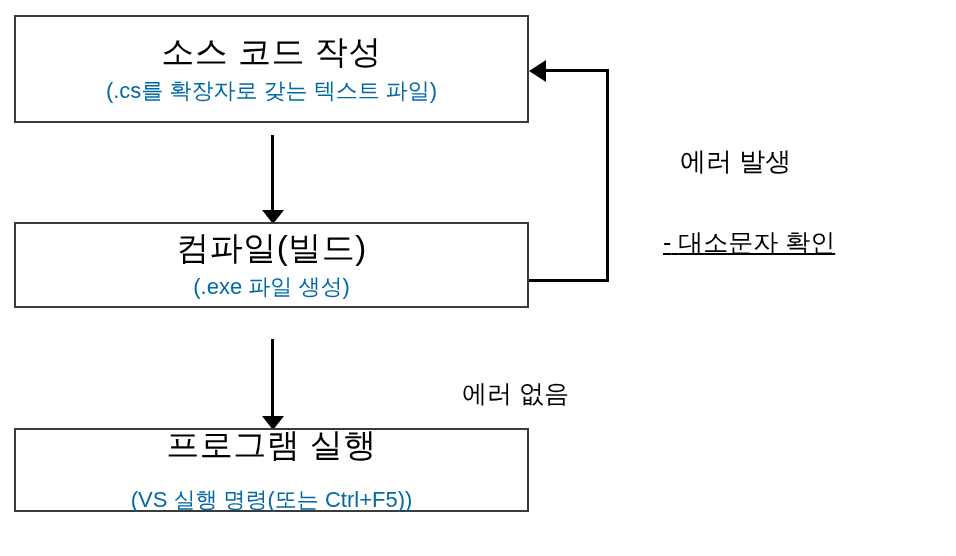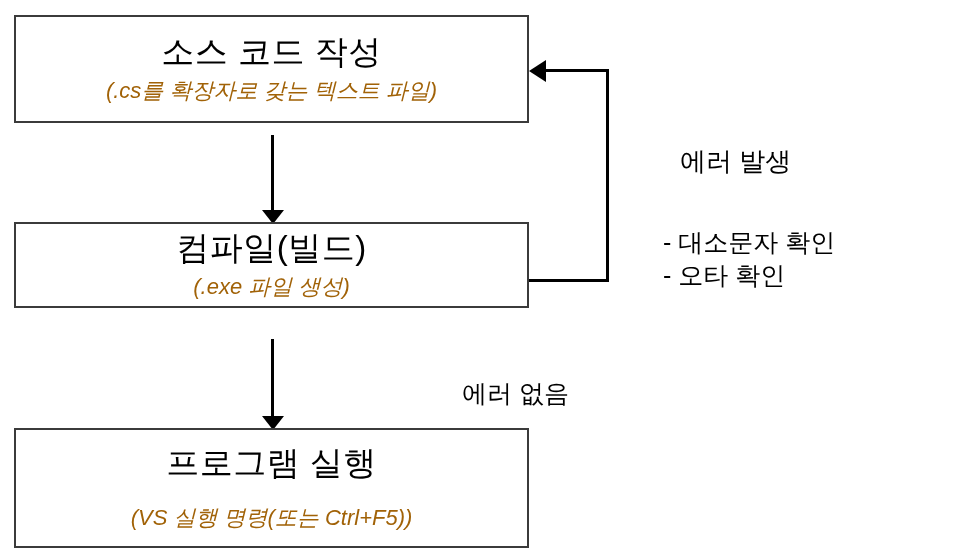--- a/index.html
+++ b/index.html
@@ -35,27 +35,26 @@
     font-size: 33px;
     line-height: 40px;
     letter-spacing: 0.5px;
     white-space: nowrap;
     color: #000000;
   }
   .box-subtitle {
     font-size: 22px;
     line-height: 30px;
     white-space: nowrap;
-    color: #a16207;
+    color: #0369a1;
     margin-top: 4px;
-    font-style: italic;
   }
   #box-source   { top: 15px;  height: 108px; }
   #box-compile  { top: 222px; height: 86px; }
-  #box-run      { top: 428px; height: 120px; gap: 16px; }
+  #box-run      { top: 428px; height: 84px; gap: 16px; }
 
   
   .v-connector {
     position: absolute;
     left: 271px;
     width: 3px;
     background: #000000;
   }
   #connector-1 { top: 135px; height: 78px; }
   #connector-2 { top: 339px; height: 80px; }
@@ -100,20 +99,21 @@
   }
   #error-checklist {
     position: absolute;
     left: 663px;
     top: 226px;
     font-size: 25px;
     line-height: 33px;
   }
   #error-checklist .check-item {
     white-space: nowrap;
+    text-decoration: underline;
   }
   .semicolon-small {
     font-size: 19px;
   }
   #no-error-label {
     position: absolute;
     left: 462px;
     top: 362px;
     font-size: 25px;
     line-height: 33px;
@@ -152,21 +152,17 @@
   <div class="loop-seg" id="loop-top"></div>
   <div id="loop-arrowhead"></div>
 
   <div id="error-occurred-label">에러 발생</div>
 
   <div id="error-checklist">
     <div class="check-item">
       <span>-</span>
       <span>대소문자 확인</span>
     </div>
-    <div class="check-item">
-      <span>-</span>
-      <span>오타 확인</span>
-    </div>
   </div>
 
   <div id="no-error-label">에러 없음</div>
 
 </div>
 
 </body></html>

